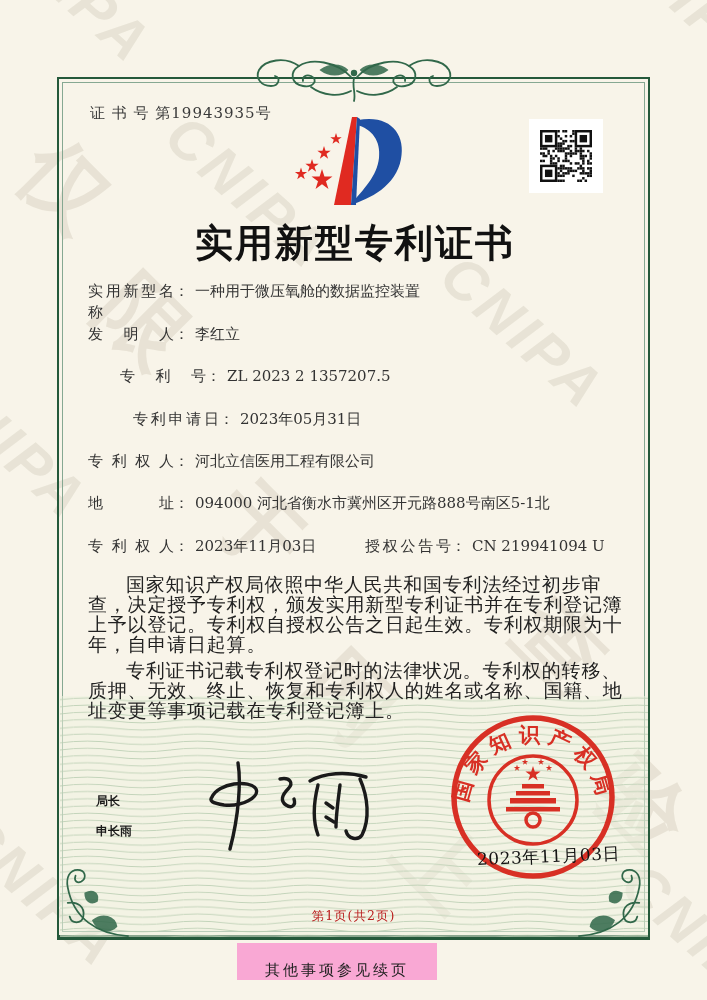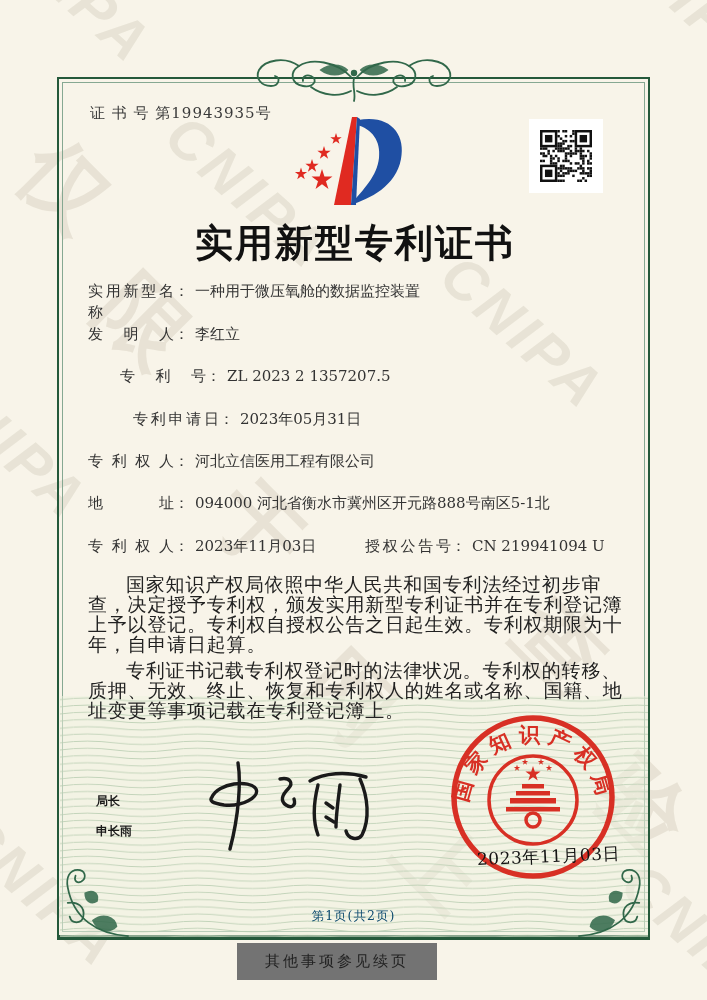--- a/index.html
+++ b/index.html
@@ -31,23 +31,23 @@
          letter-spacing:0.8px;color:#222;}
   .paras p{margin:0;text-indent:2em;}
   .paras p + p{margin-top:6px;}
   .signer{left:96px;top:786px;font-family:"DejaVu Sans","Liberation Sans",sans-serif;
           font-weight:bold;font-size:12px;color:#1c1c1c;line-height:30px;}
   .sig{left:198px;top:755px;}
   .seal{left:448px;top:712px;width:170px;height:170px;opacity:0.95;}
   .sealdate{left:477px;top:845px;font-size:17px;color:#141414;letter-spacing:0.5px;
             transform:rotate(-2.5deg);z-index:6;}
   .pagenum{left:57px;top:908px;width:593px;text-align:center;font-size:12.5px;
-           letter-spacing:1px;color:#0c4a6e;z-index:5;}
-  .contbox{left:237px;top:943px;width:200px;height:37px;background:#737373;
-           display:flex;align-items:center;justify-content:center;
+           letter-spacing:1px;color:#b91c1c;z-index:5;}
+  .contbox{left:237px;top:943px;width:200px;height:37px;background:#f9a8d4;
+           display:flex;align-items:flex-end;justify-content:center;
            font-size:15px;letter-spacing:3px;color:#222;z-index:4;}
 </style>
 </head>
 <body>
 
 <div class="page">
 
   <span class="wm wm-en" style="left:-28px;top:-48px;">CNIPA</span>
   <span class="wm wm-en" style="left:588px;top:-38px;">CNIPA</span>
   <span class="wm wm-en" style="left:150px;top:158px;">CNIPA</span>

